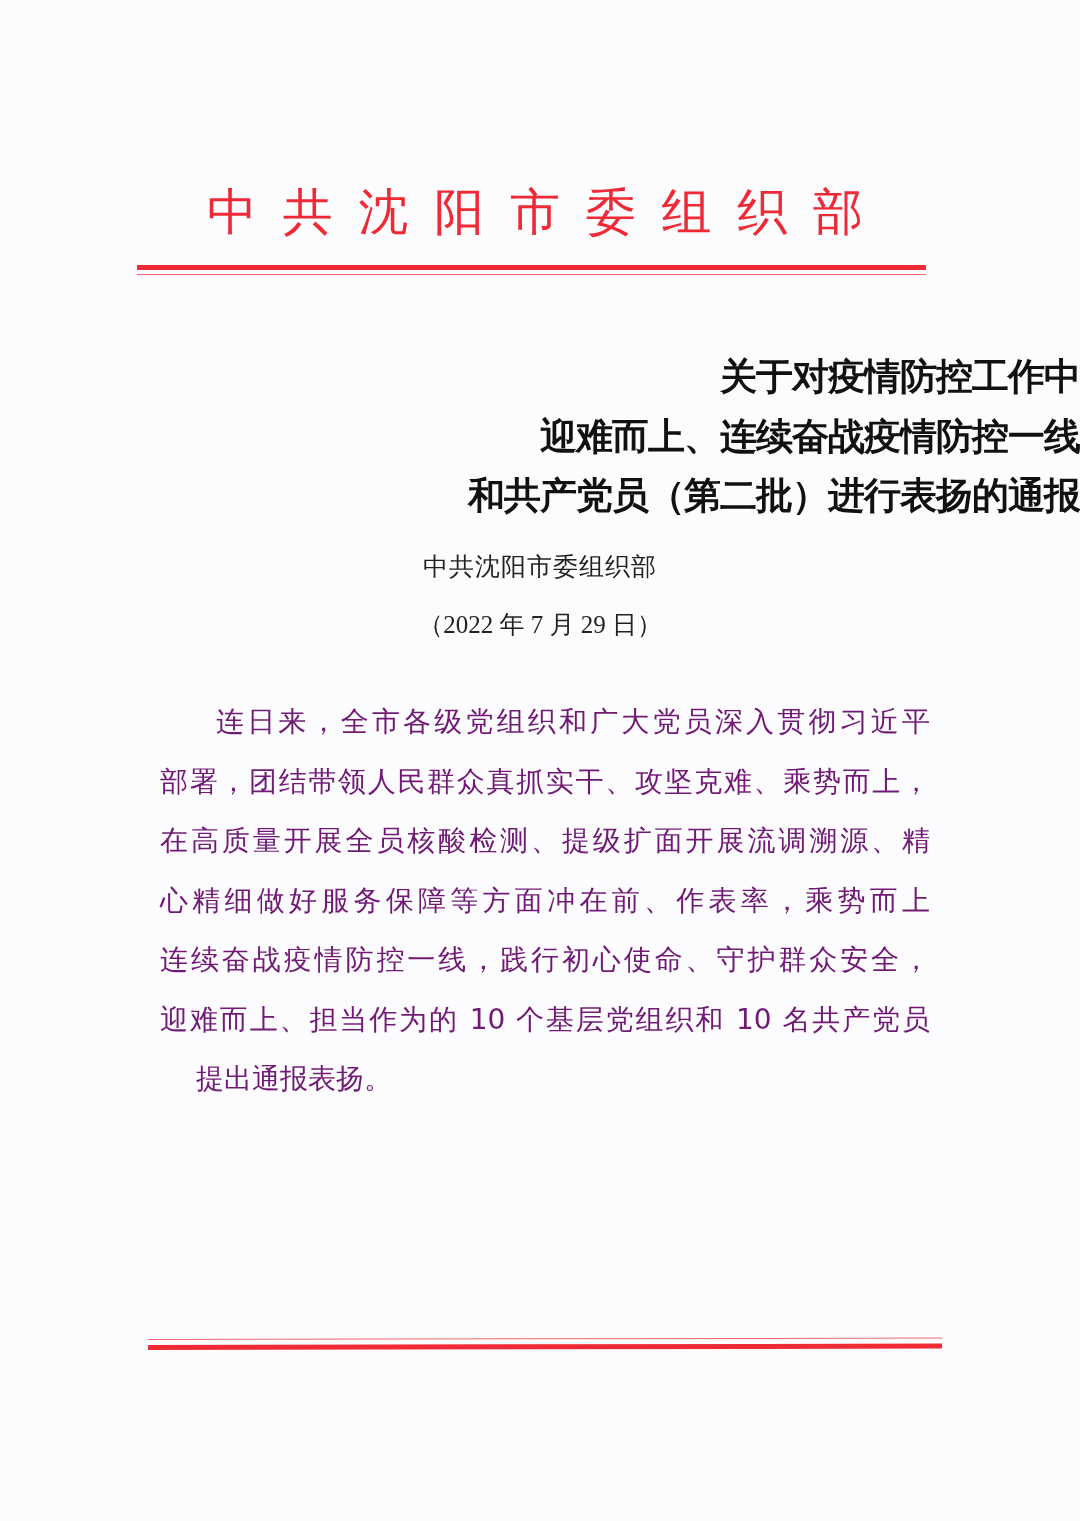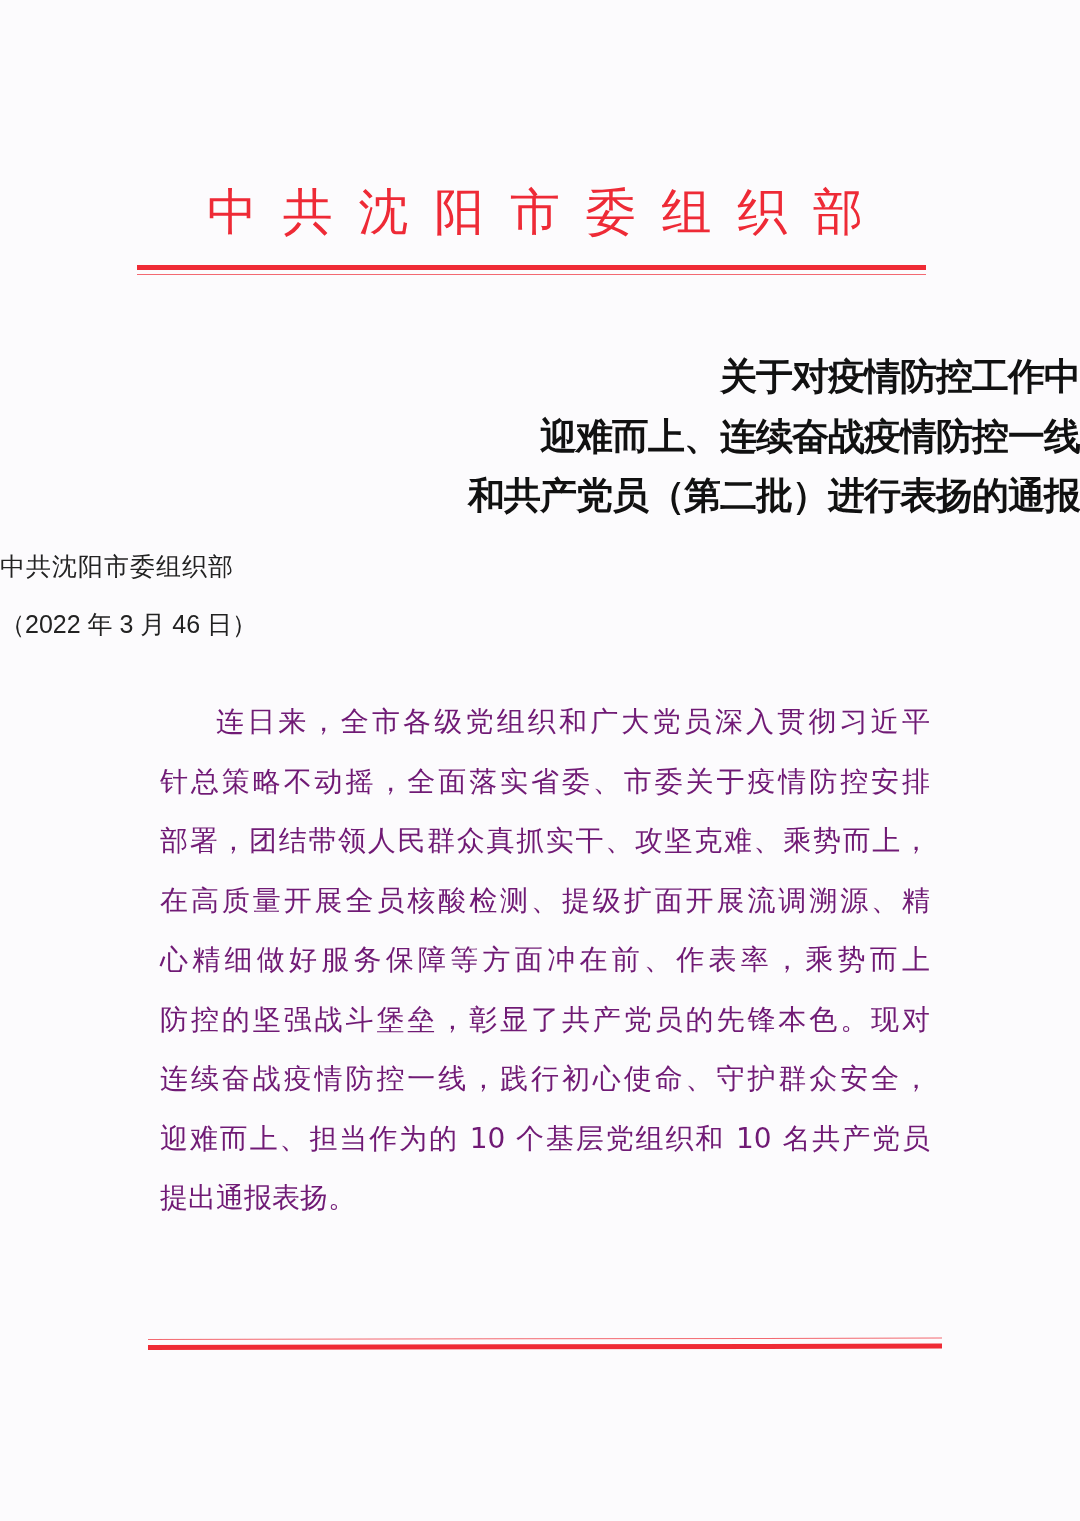--- a/index.html
+++ b/index.html
@@ -18,31 +18,31 @@
     font-family: "DejaVu Serif", serif;
   }
   .masthead span { display: inline-block; width: 54px; text-align: center; }
   .rule { position: absolute; background: #ef2b35; }
   .title {
     position: absolute; left: 0; width: 1080px; text-align: right;
     font-size: 37px; font-weight: bold; color: #111; letter-spacing: -1px;
     font-family: "DejaVu Serif", serif;
   }
   .subline {
-    position: absolute; left: 0; width: 1080px; text-align: left;
+    position: absolute; left: 0; width: 1080px; text-align: center;
     font-size: 25px; color: #222;
-    font-family: Liberation Sans, sans-serif;
+    font-family: Liberation Serif, serif;
   }
   .body {
     position: absolute; left: 160px; top: 692px; width: 770px;
     font-size: 28px; line-height: 59.5px; color: #701a75;
     font-family: "DejaVu Sans", sans-serif;
   }
   .body .line { display: block; white-space: nowrap; text-align: justify; text-align-last: justify; height: 59.5px; }
-  .body .line.last { text-align-last: left; }
+  .body .line.last { text-align-last: left; margin-left: 36px; }
   .body .line.indent { padding-left: 56px; }
 </style>
 </head>
 <body>
 
 <div class="masthead">
   <span>中</span>
   <span>共</span>
   <span>沈</span>
   <span>阳</span>
@@ -54,28 +54,26 @@
 </div>
 
 <div class="rule" style="left:137px; top:265px; width:789px; height:5px;"></div>
 <div class="rule" style="left:137px; top:274px; width:789px; height:1px; opacity:0.7;"></div>
 
 <div class="title" style="top:352px;">关于对疫情防控工作中</div>
 <div class="title" style="top:412px;">迎难而上、连续奋战疫情防控一线</div>
 <div class="title" style="top:471px;">和共产党员（第二批）进行表扬的通报</div>
 
 <div class="subline" style="top:550px; letter-spacing:1px;">中共沈阳市委组织部</div>
-<div class="subline" style="top:608px;">（2022 年 3 月 46 日）</div>
+<div class="subline" style="top:608px;">（2022 年 7 月 29 日）</div>
 
 <div class="body">
   <span class="line indent">连日来，全市各级党组织和广大党员深入贯彻习近平</span>
-  <span class="line">针总策略不动摇，全面落实省委、市委关于疫情防控安排</span>
   <span class="line">部署，团结带领人民群众真抓实干、攻坚克难、乘势而上，</span>
   <span class="line">在高质量开展全员核酸检测、提级扩面开展流调溯源、精</span>
   <span class="line">心精细做好服务保障等方面冲在前、作表率，乘势而上</span>
-  <span class="line">防控的坚强战斗堡垒，彰显了共产党员的先锋本色。现对</span>
   <span class="line">连续奋战疫情防控一线，践行初心使命、守护群众安全，</span>
   <span class="line">迎难而上、担当作为的 10 个基层党组织和 10 名共产党员</span>
   <span class="line last">提出通报表扬。</span>
 </div>
 
 <div class="rule" style="left:148px; top:1339px; width:794px; height:1px; opacity:0.7; transform:rotate(-0.1deg); transform-origin:left;"></div>
 <div class="rule" style="left:148px; top:1345px; width:794px; height:5px; transform:rotate(-0.1deg); transform-origin:left;"></div>
 
 </body></html>

